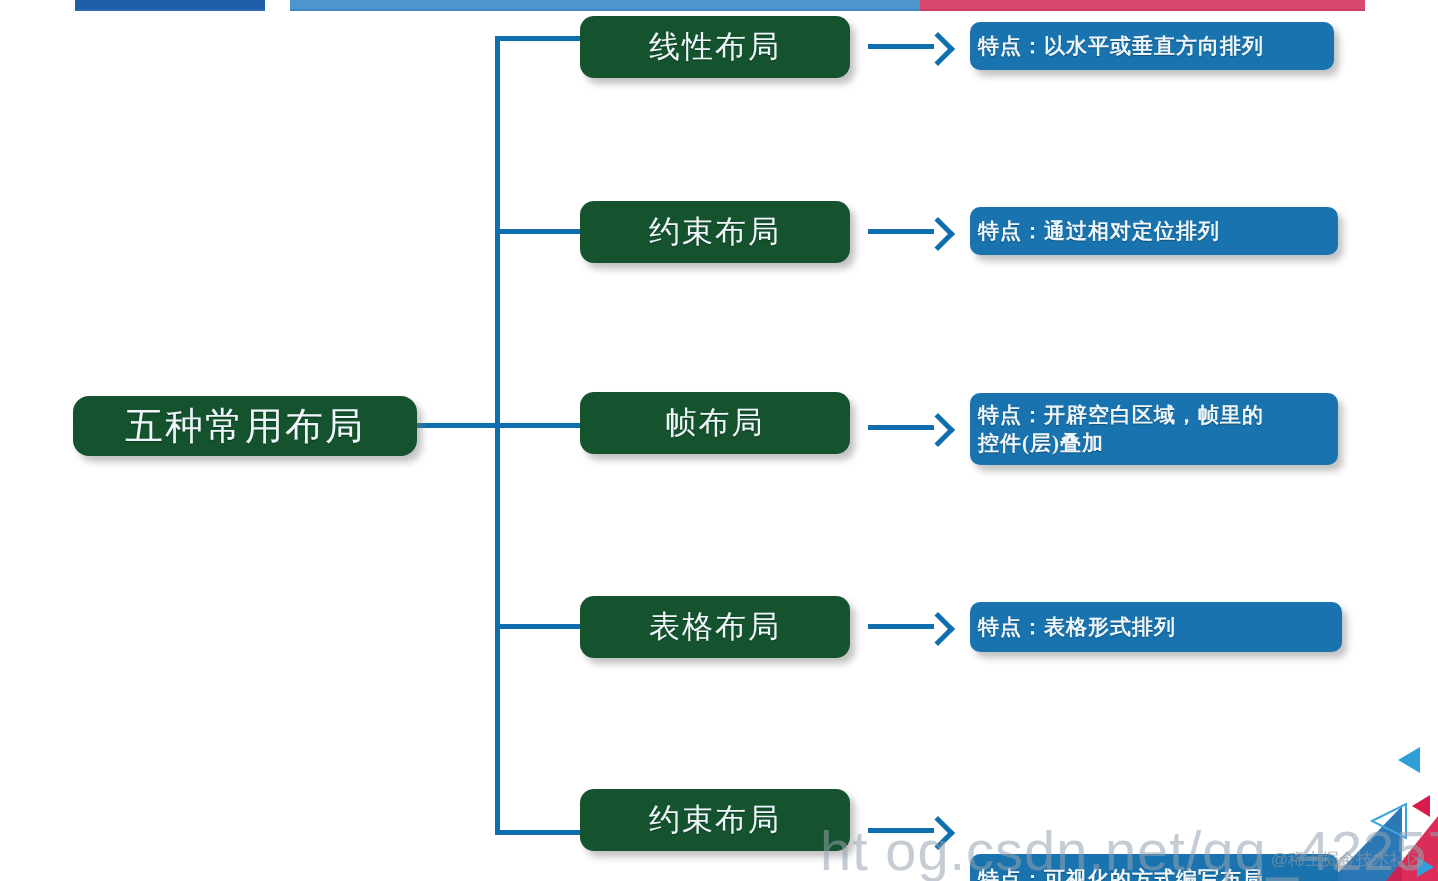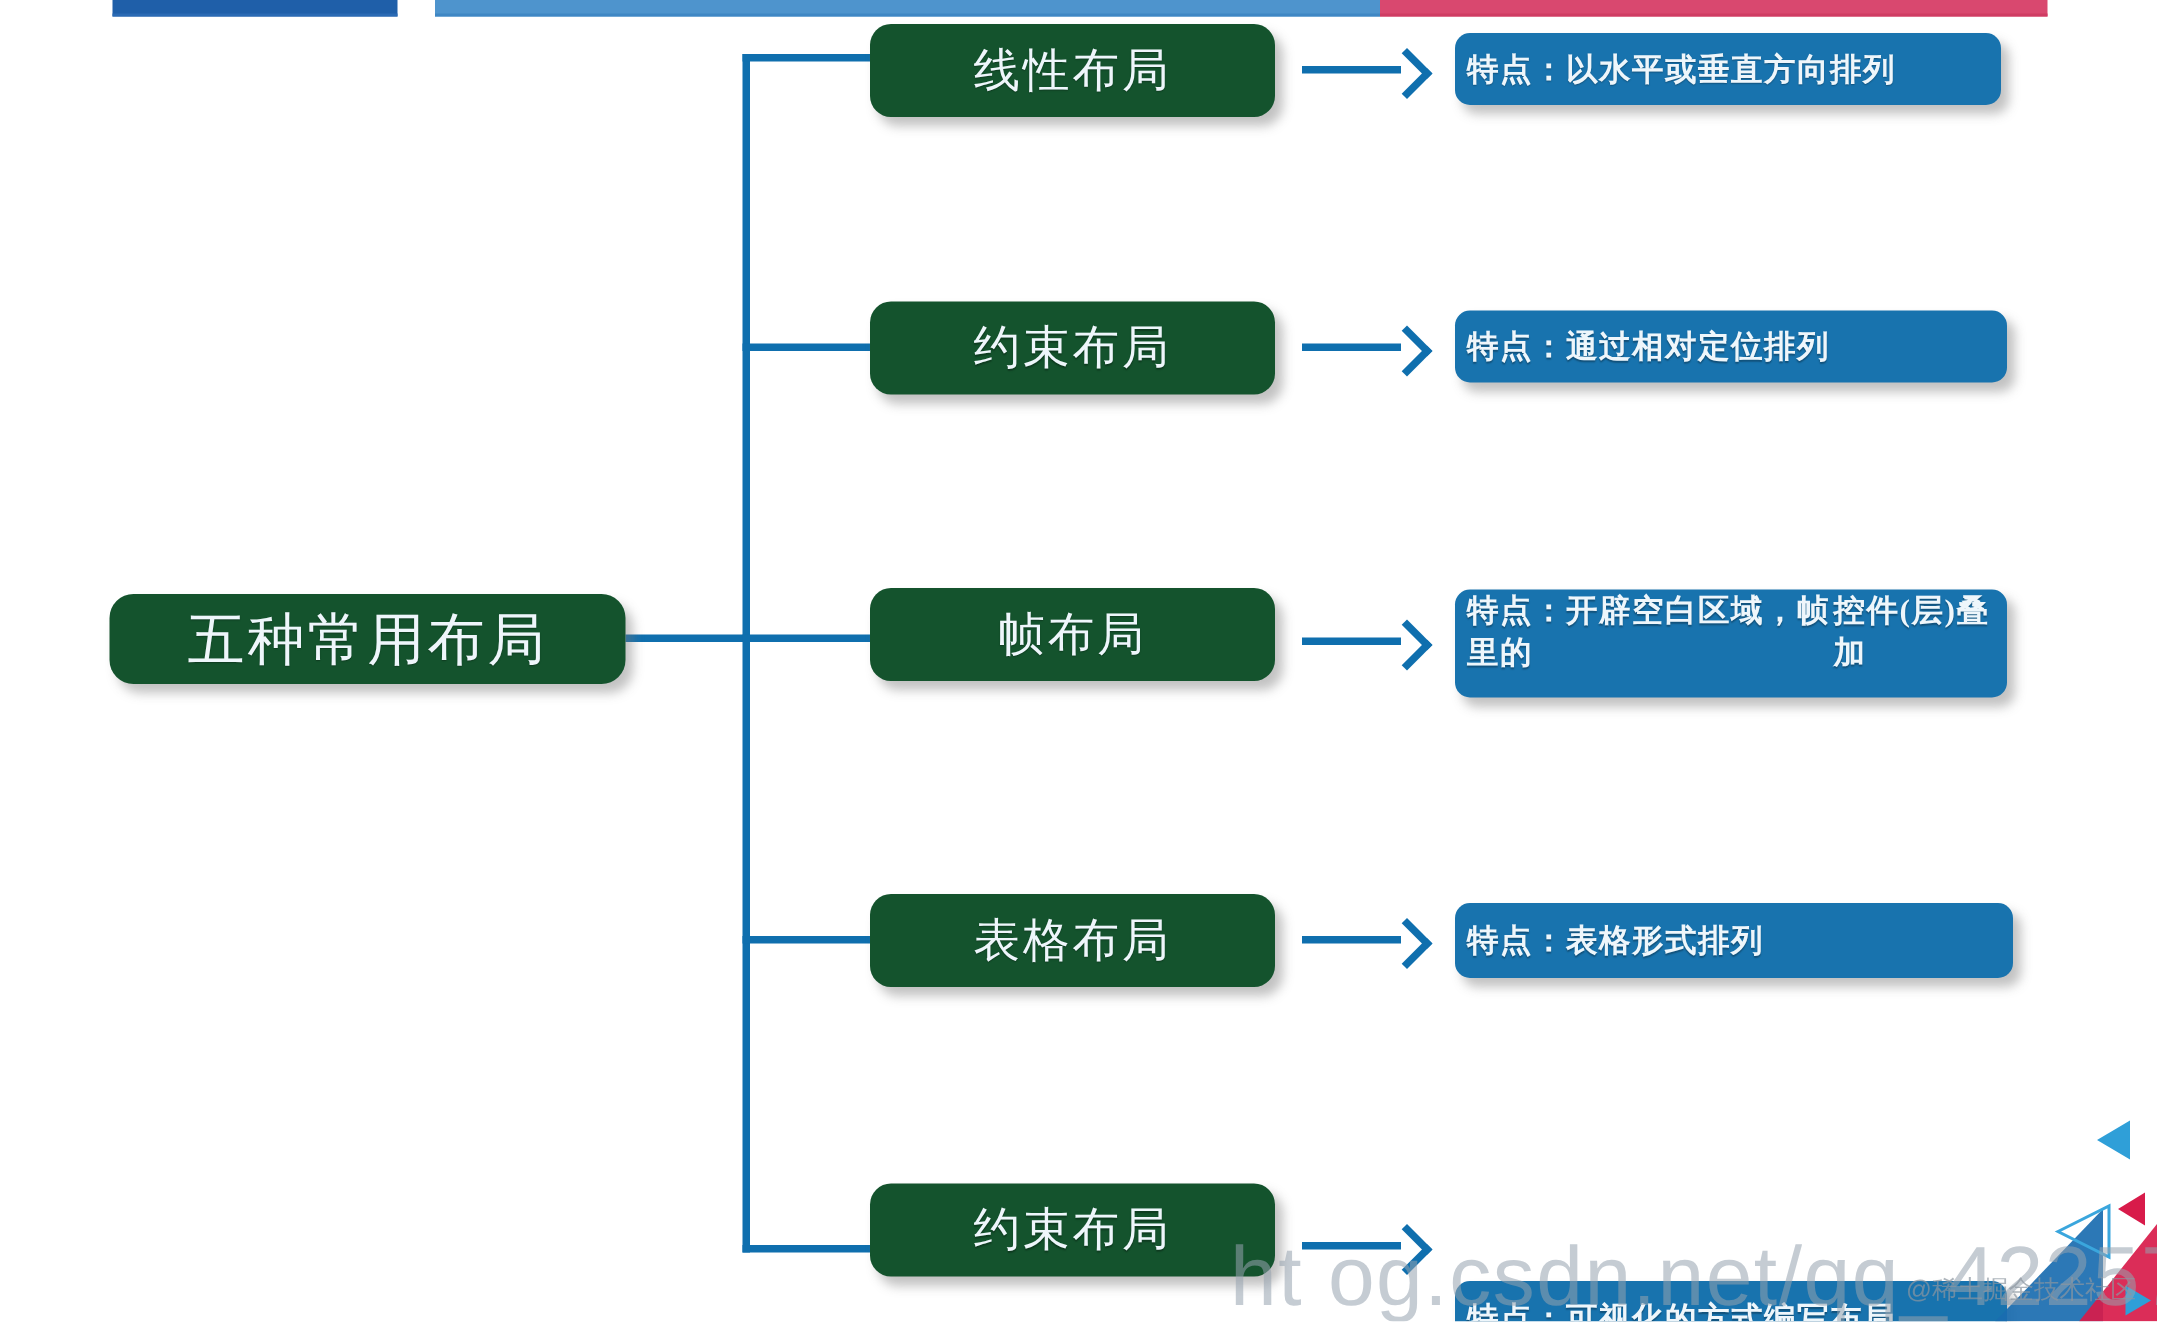--- a/index.html
+++ b/index.html
@@ -238,21 +238,21 @@
     <span>特点：通过相对定位排列</span>
   </div>
 
   <div class="node branch" style="top:392px;">
     <span>帧布局</span>
   </div>
   <div class="arrow" style="left:868px; top:414px;">
     <div class="shaft"></div>
     <div class="head"></div>
   </div>
-  <div class="node desc" style="top:393px; width:368px; height:72px; align-items:flex-start; justify-content:center;">
+  <div class="node desc" style="top:393px; width:368px; height:72px; flex-direction:column; align-items:flex-start; justify-content:center;">
     <span>特点：开辟空白区域，帧里的</span>
     <span>控件(层)叠加</span>
   </div>
 
   <div class="node branch" style="top:596px;">
     <span>表格布局</span>
   </div>
   <div class="arrow" style="left:868px; top:613px;">
     <div class="shaft"></div>
     <div class="head"></div>

